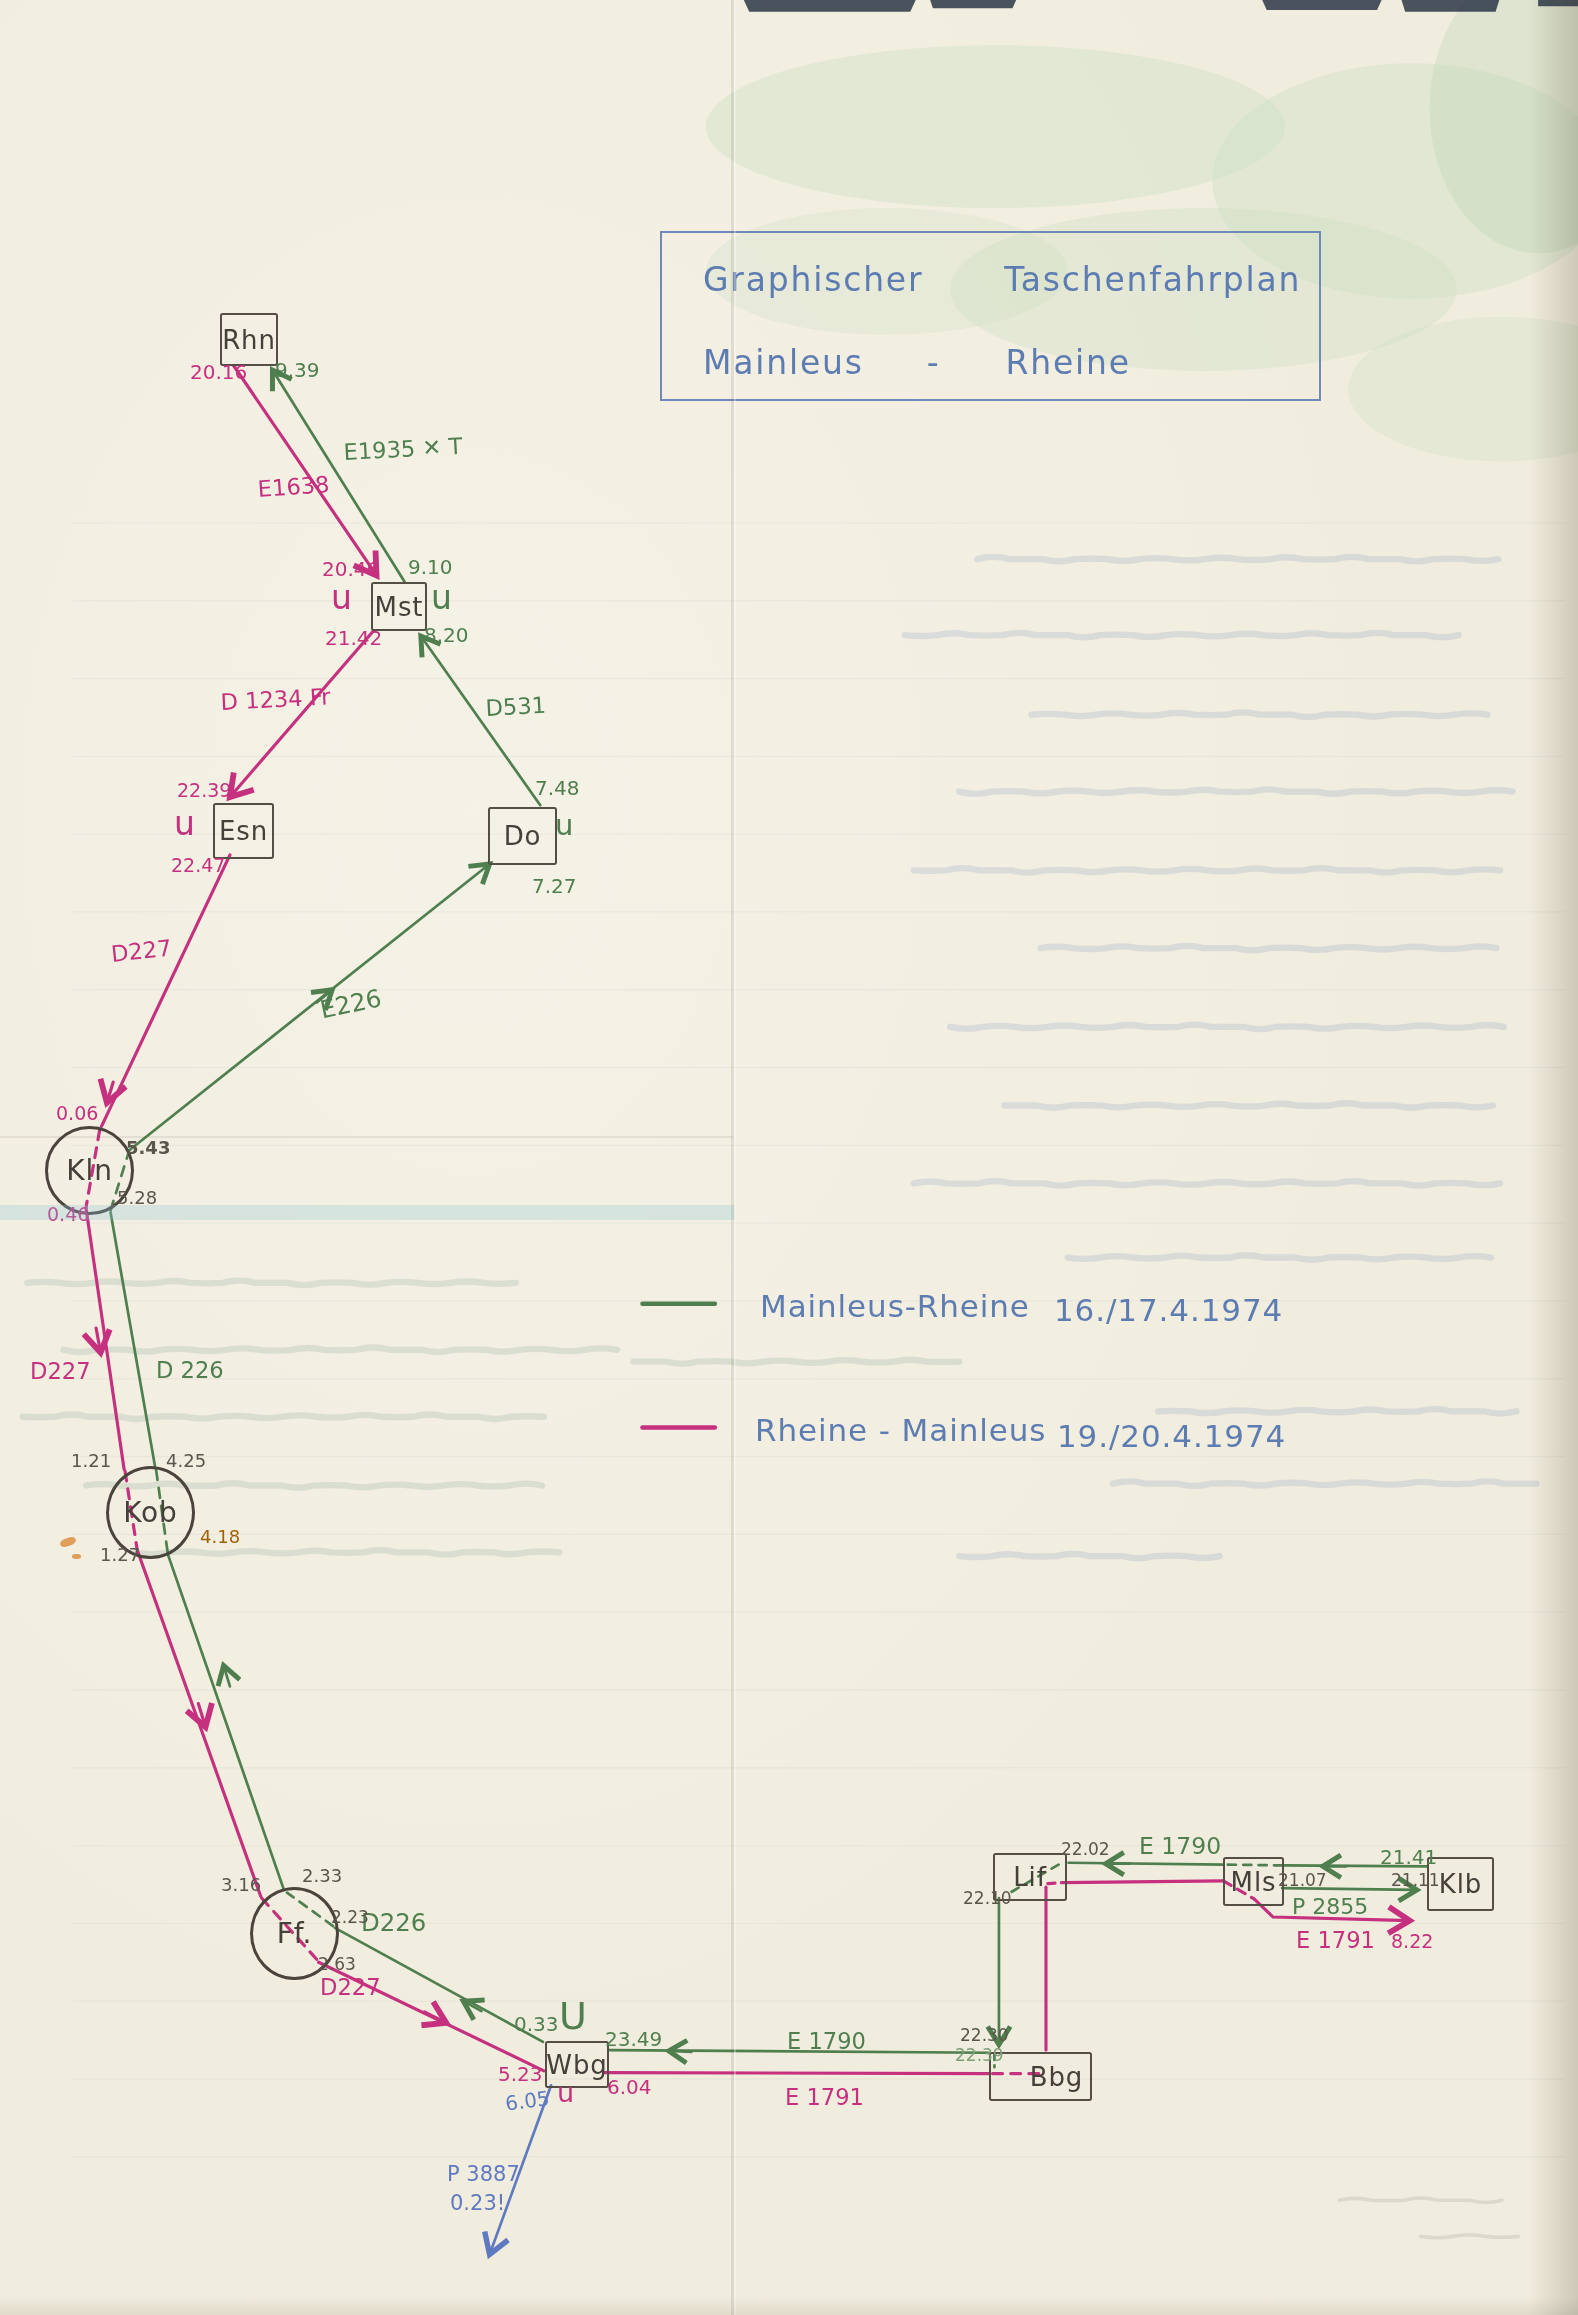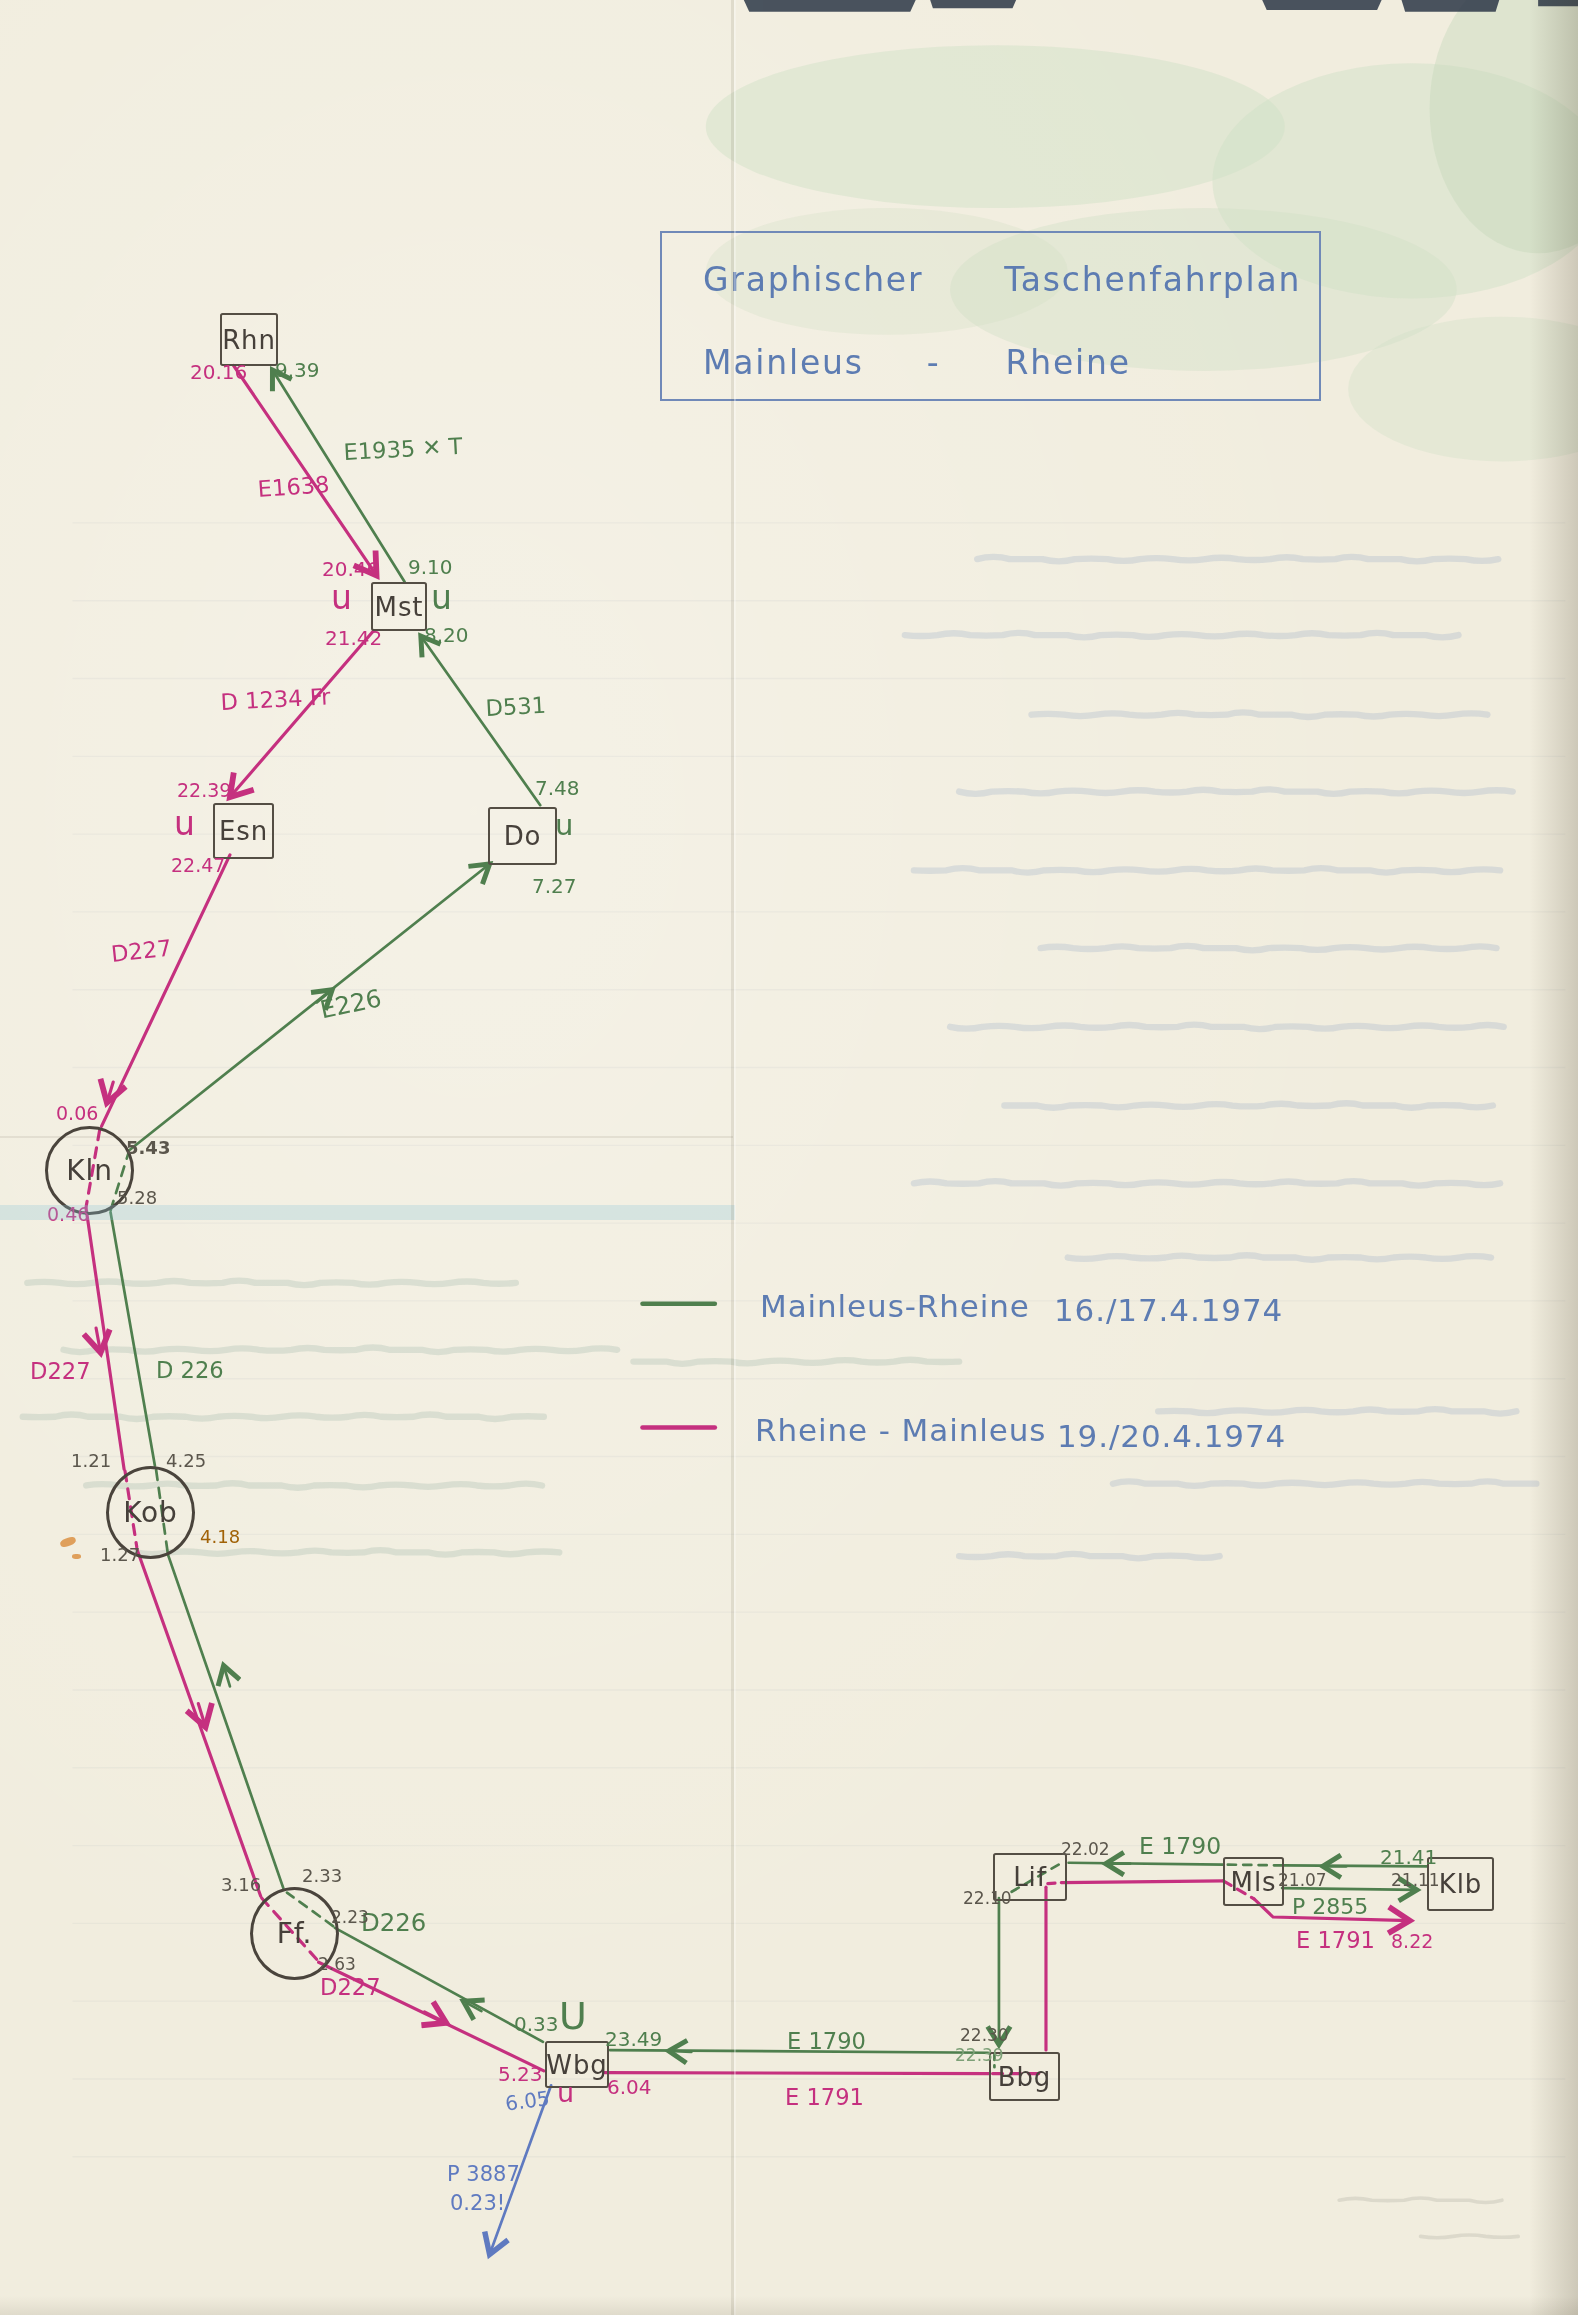--- a/index.html
+++ b/index.html
@@ -202,21 +202,21 @@
       </div>
       <div class="station circle" style="left: 106px; top: 1466px; width: 83px; height: 87px;">
         <span>Kob</span>
       </div>
       <div class="station circle" style="left: 250px; top: 1887px; width: 83px; height: 87px;">
         <span>Ff.</span>
       </div>
       <div class="station box" style="left: 545px; top: 2041px; width: 60px; height: 43px;">
         <span>Wbg</span>
       </div>
-      <div class="station box" style="left: 989px; top: 2052px; width: 67px; height: 45px;">
+      <div class="station box" style="left: 989px; top: 2052px; width: 67px; height: 45px; padding-left: 32px;">
         <span>Bbg</span>
       </div>
       <div class="station box" style="left: 993px; top: 1853px; width: 70px; height: 44px;">
         <span>Lif</span>
       </div>
       <div class="station box" style="left: 1223px; top: 1857px; width: 57px; height: 45px;">
         <span>Mls</span>
       </div>
       <div class="station box" style="left: 1427px; top: 1857px; width: 63px; height: 50px;">
         <span>Klb</span>

